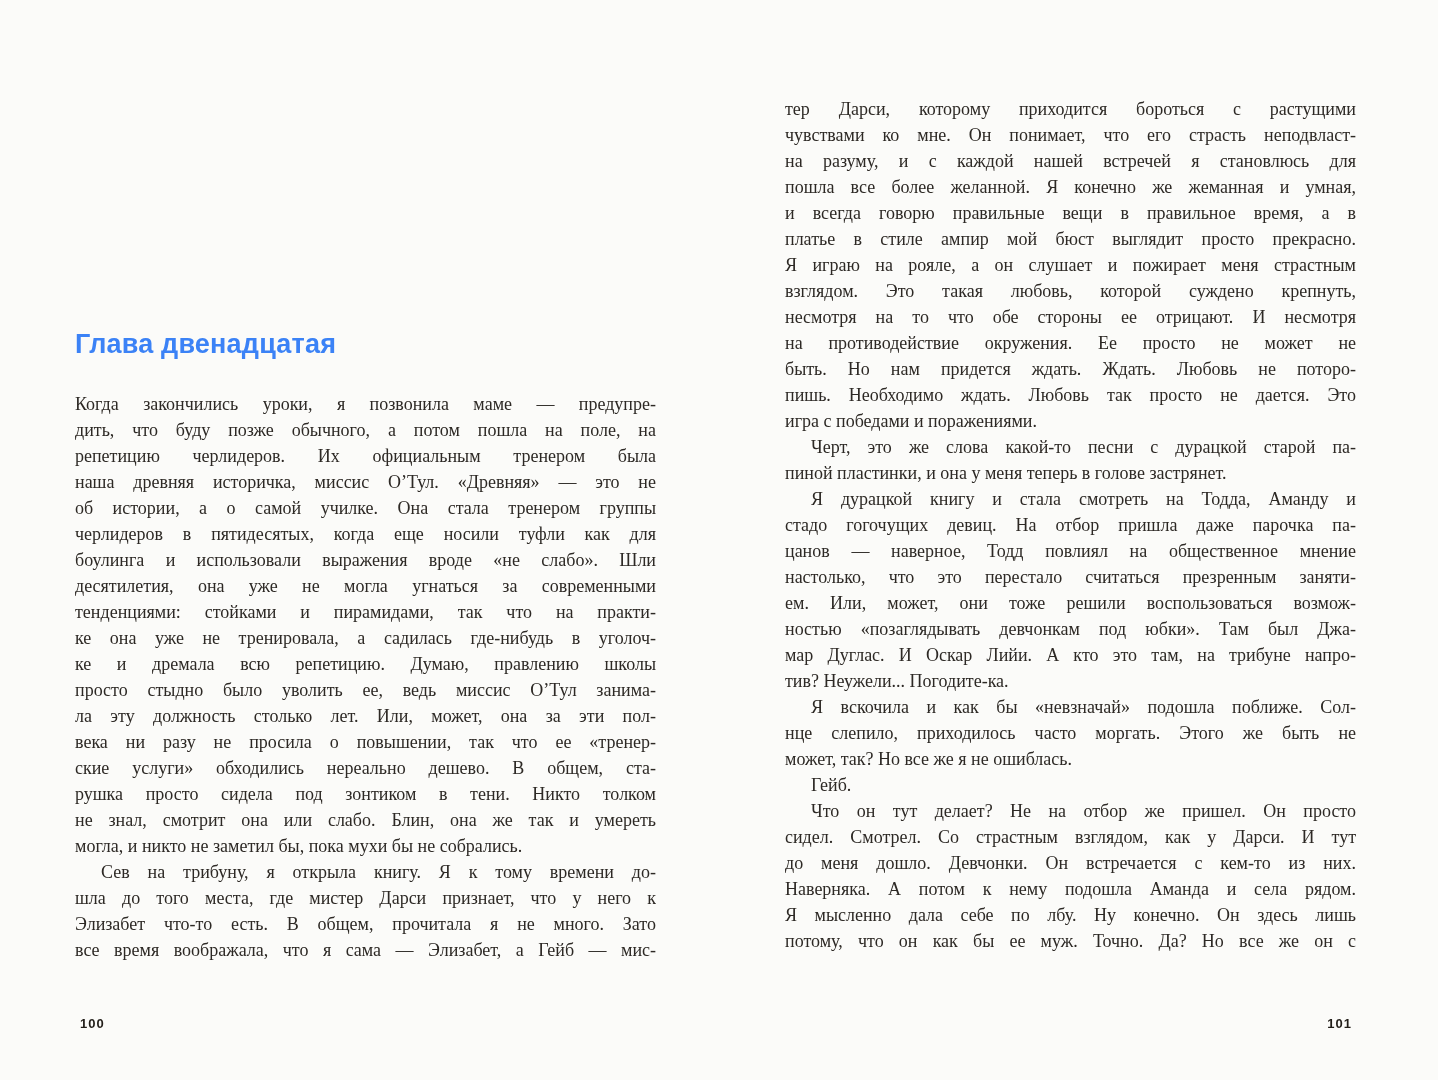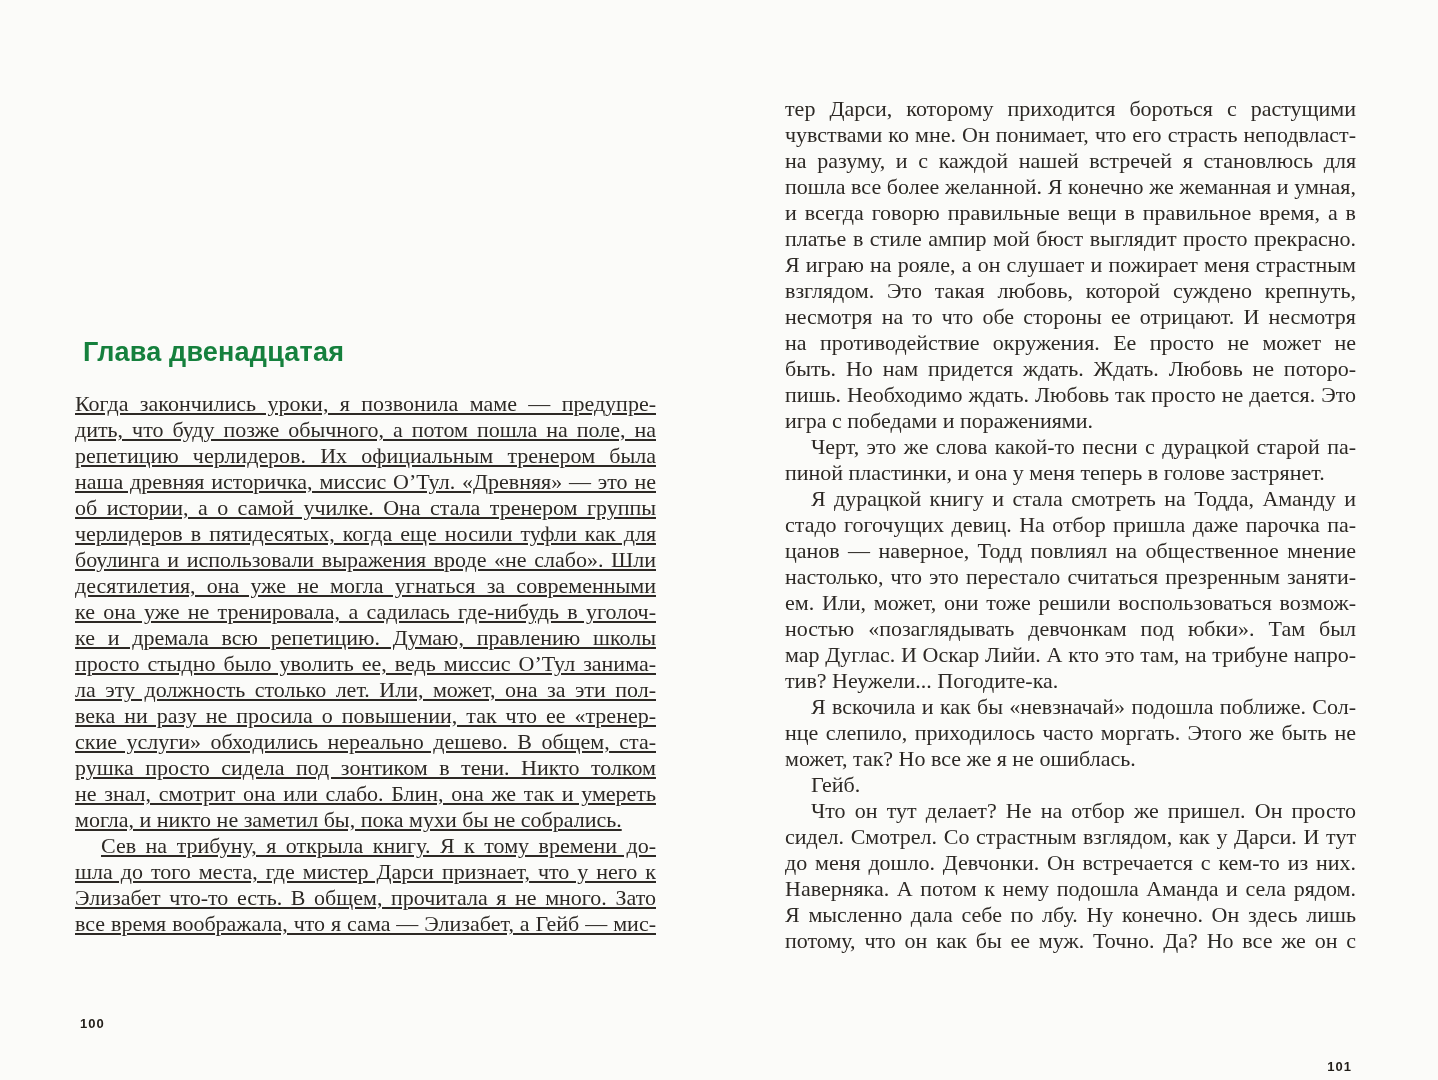--- a/index.html
+++ b/index.html
@@ -13,36 +13,35 @@
     height: 1080px;
     background: #fbfbf9;
     overflow: hidden;
     font-family: "Liberation Serif", serif;
     color: #2d2925;
   }
   .chapter-heading {
     position: absolute;
     left: 75px;
     top: 329px;
-    margin: 8px;
+    margin: 0;
     font-family: "Liberation Sans", sans-serif;
     font-weight: 800;
     font-size: 27px;
     letter-spacing: 0.2px;
-    color: #15803d;
+    color: #3b82f6;
   }
   .page-body {
     position: absolute;
-    font-size: 22px;
+    font-size: 18px;
   }
   .page-body.left {
     left: 75px;
     top: 391px;
     width: 581px;
-    text-decoration: underline;
   }
   .page-body.right {
     left: 785px;
     top: 96px;
     width: 571px;
   }
   .line {
     height: 26px;
     line-height: 26px;
     text-align: justify;
@@ -59,38 +58,39 @@
   .page-num {
     position: absolute;
     top: 1016px;
     font-family: "Liberation Sans", sans-serif;
     font-weight: 700;
     font-size: 13px;
     letter-spacing: 1px;
     color: #211d18;
   }
   .page-num.left { left: 80px; }
-  .page-num.right { right: 86px; margin-top: 43px; }
+  .page-num.right { right: 86px; }
 </style>
 </head>
 <body>
 
 <div class="spread">
 
   <h1 class="chapter-heading">Глава двенадцатая</h1>
 
   <div class="page-body left">
       <div class="line">Когда закончились уроки, я позвонила маме — предупре-</div>
       <div class="line">дить, что буду позже обычного, а потом пошла на поле, на</div>
       <div class="line">репетицию черлидеров. Их официальным тренером была</div>
       <div class="line">наша древняя историчка, миссис О’Тул. «Древняя» — это не</div>
       <div class="line">об истории, а о самой училке. Она стала тренером группы</div>
       <div class="line">черлидеров в пятидесятых, когда еще носили туфли как для</div>
       <div class="line">боулинга и использовали выражения вроде «не слабо». Шли</div>
       <div class="line">десятилетия, она уже не могла угнаться за современными</div>
+      <div class="line">тенденциями: стойками и пирамидами, так что на практи-</div>
       <div class="line">ке она уже не тренировала, а садилась где-нибудь в уголоч-</div>
       <div class="line">ке и дремала всю репетицию. Думаю, правлению школы</div>
       <div class="line">просто стыдно было уволить ее, ведь миссис О’Тул занима-</div>
       <div class="line">ла эту должность столько лет. Или, может, она за эти пол-</div>
       <div class="line">века ни разу не просила о повышении, так что ее «тренер-</div>
       <div class="line">ские услуги» обходились нереально дешево. В общем, ста-</div>
       <div class="line">рушка просто сидела под зонтиком в тени. Никто толком</div>
       <div class="line">не знал, смотрит она или слабо. Блин, она же так и умереть</div>
       <div class="line para-end">могла, и никто не заметил бы, пока мухи бы не собрались.</div>
       <div class="line indent">Сев на трибуну, я открыла книгу. Я к тому времени до-</div>

